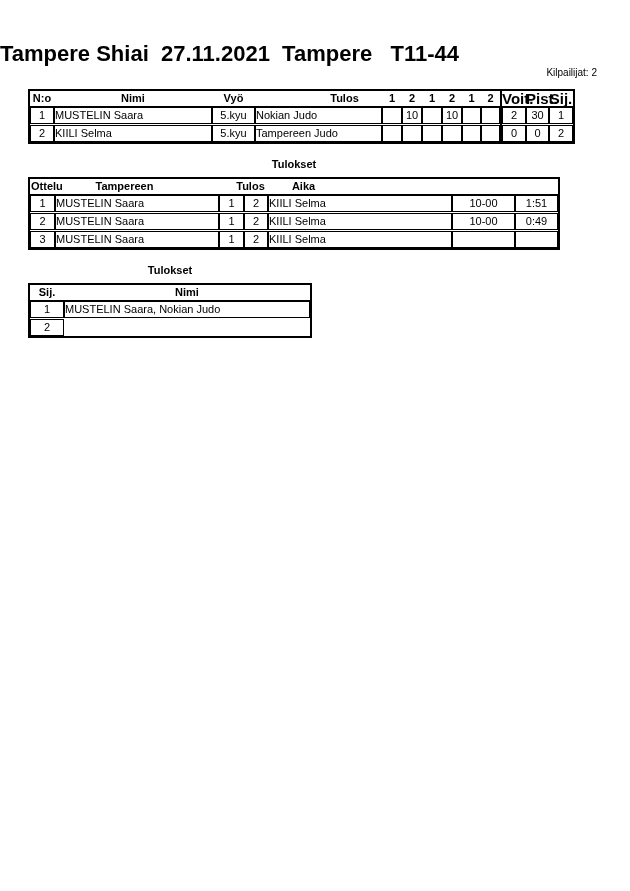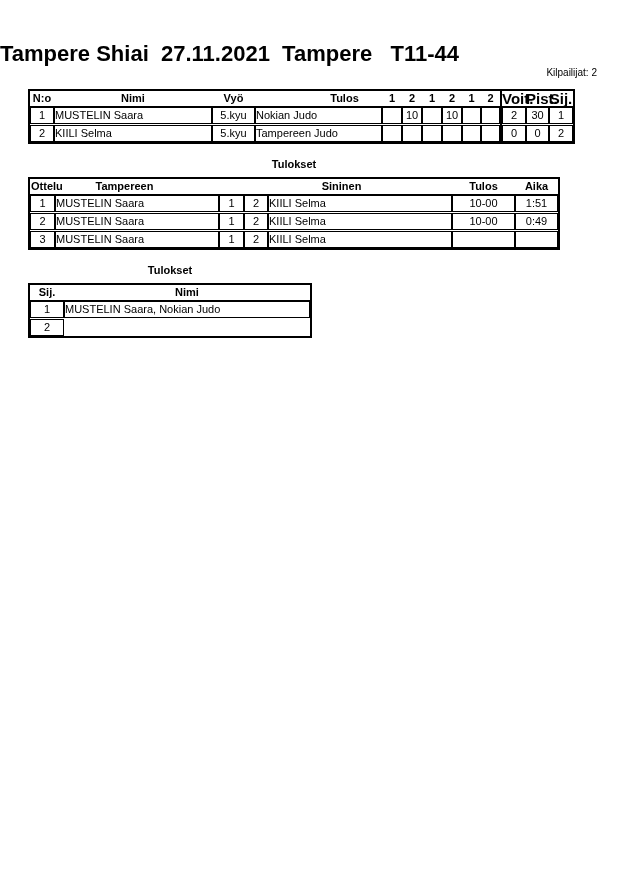--- a/index.html
+++ b/index.html
@@ -131,21 +131,20 @@
   </div>
 
   <div class="sub sub-ottelut">Tulokset</div>
 
   <div class="tbl t2">
     <div class="hdr">
       <div class="hg1">
         <span class="h-ottelu">Ottelu</span>
         <span>Tampereen</span>
       </div>
-      <div class="h-sininen">Sininen</div>
       <div class="hc w-tulos">Tulos</div>
       <div class="hc w-aika">Aika</div>
     </div>
     <div class="row">
       <div class="c center w-m">1</div>
       <div class="c left w-white">MUSTELIN Saara</div>
       <div class="c center w-c1">1</div>
       <div class="c center w-c2">2</div>
       <div class="c left w-blue">KIILI Selma</div>
       <div class="c center w-tulos">10-00</div>

